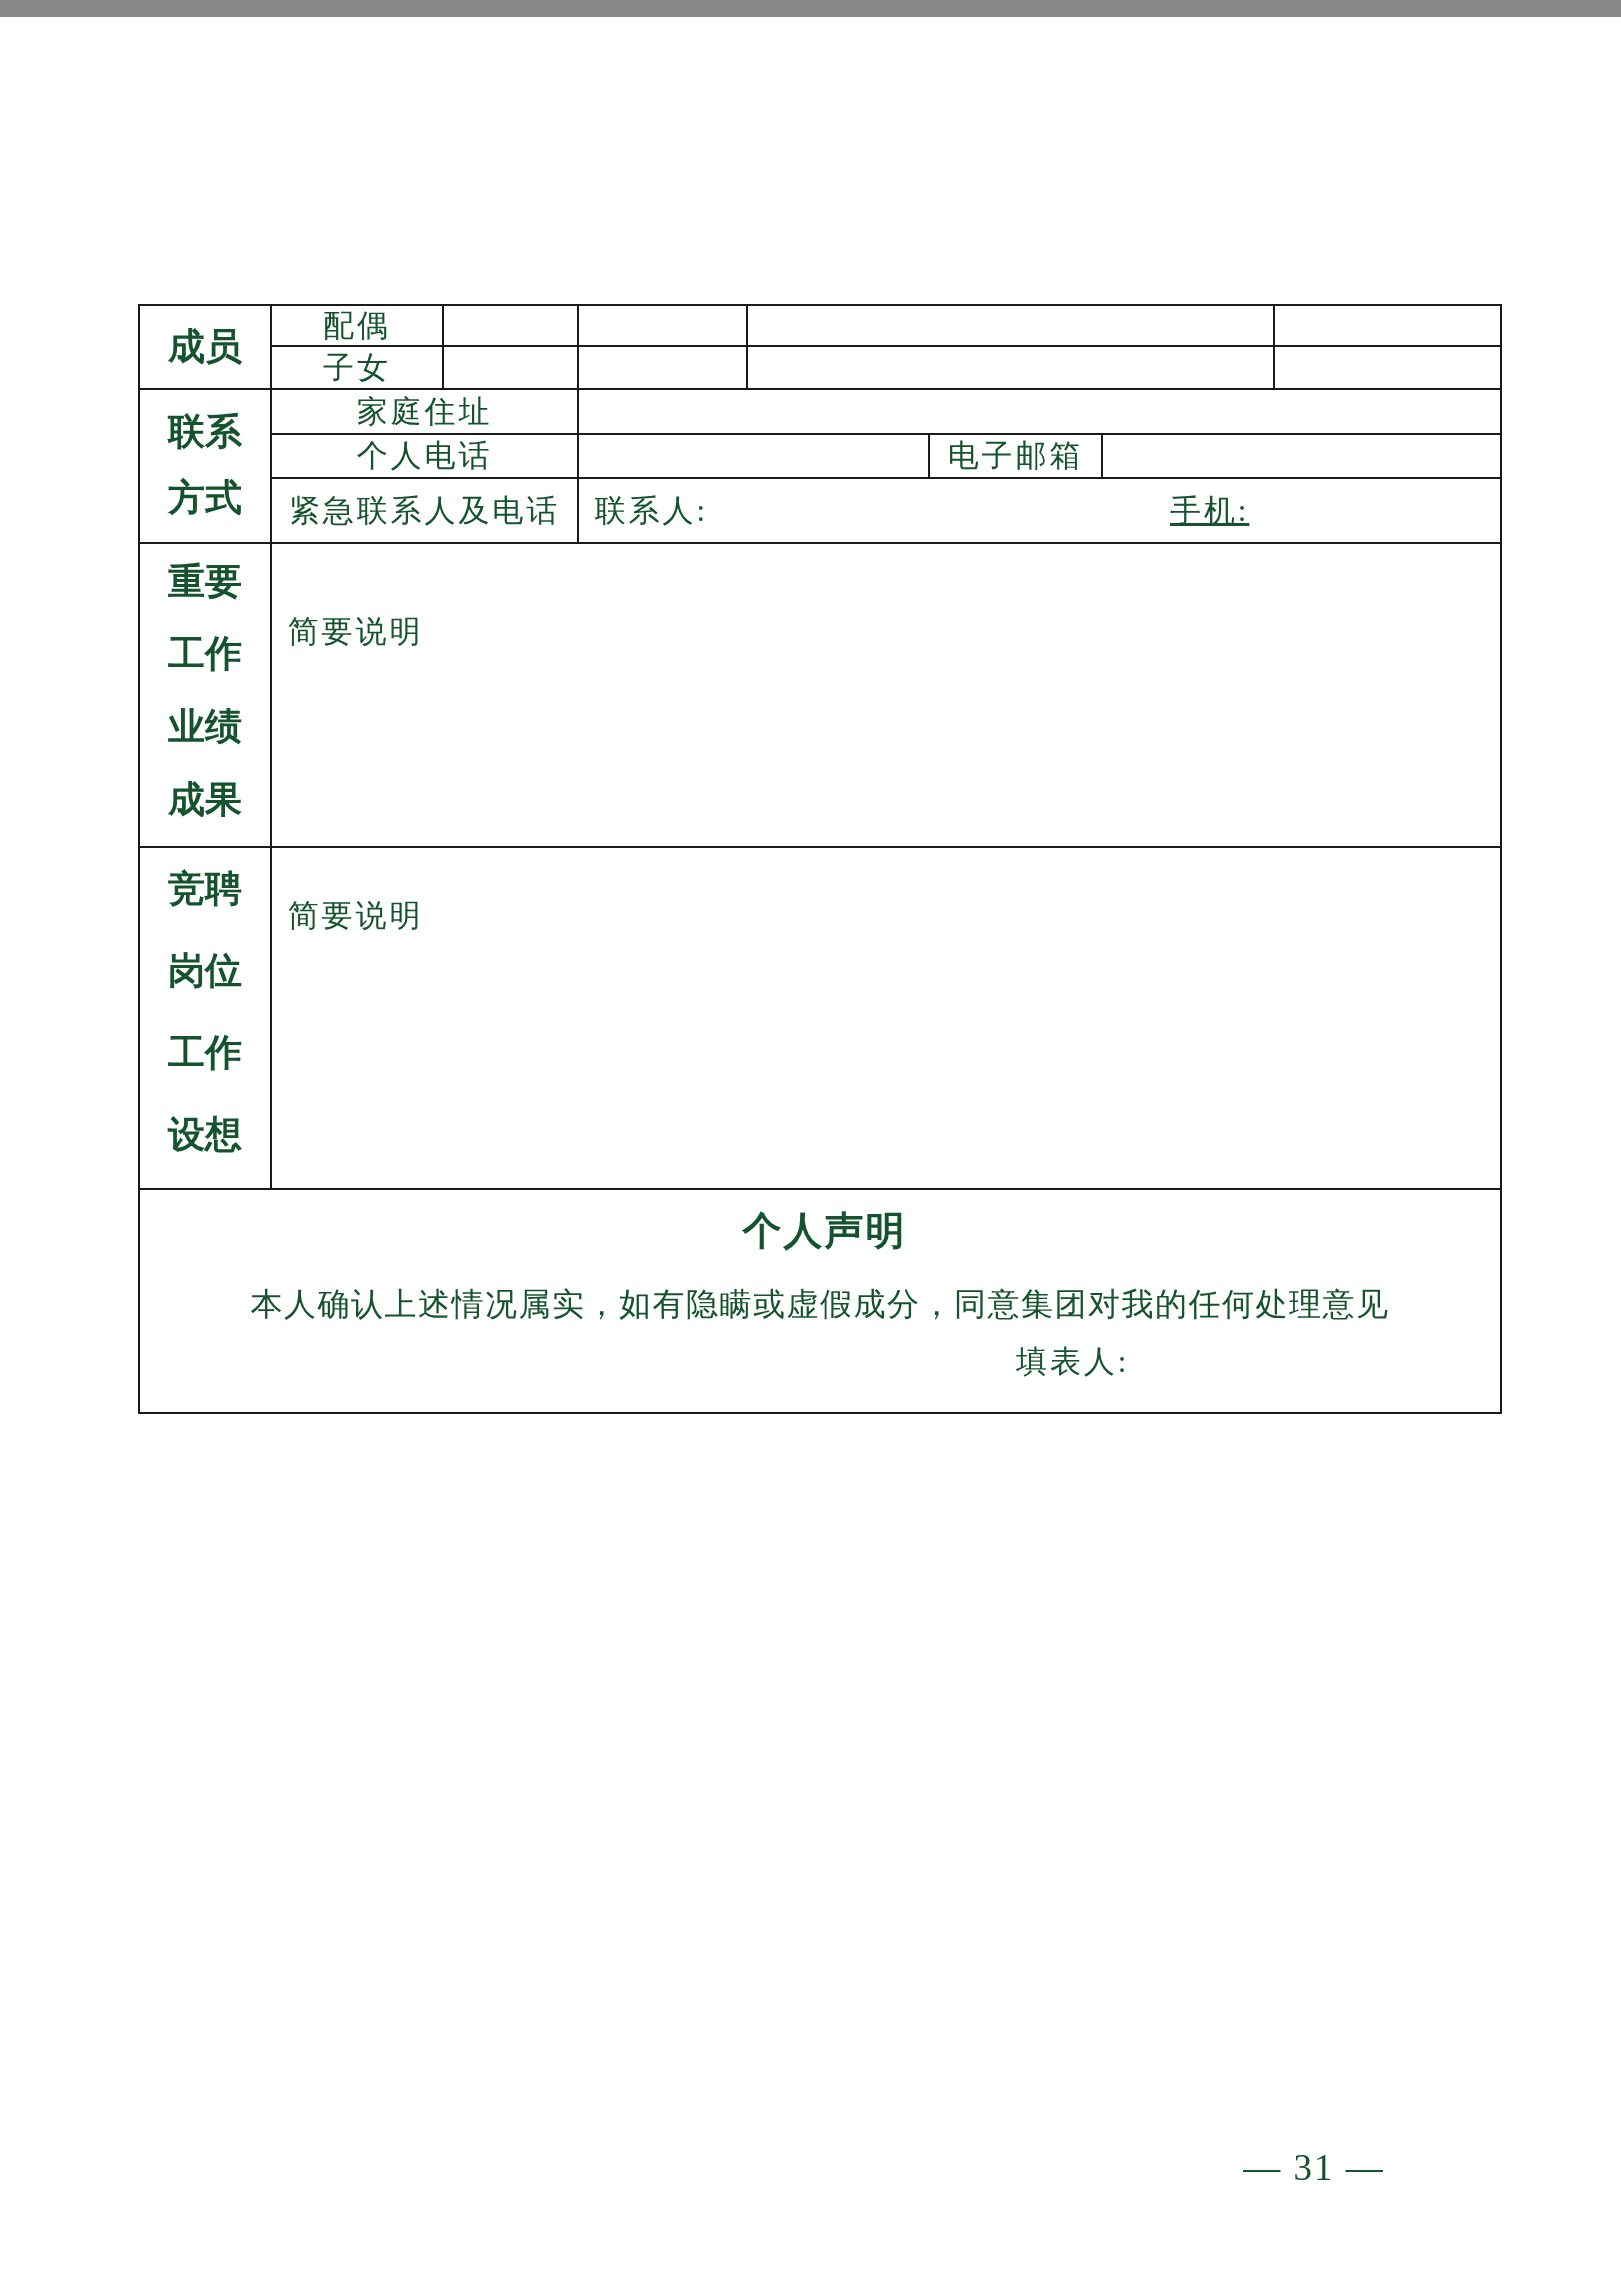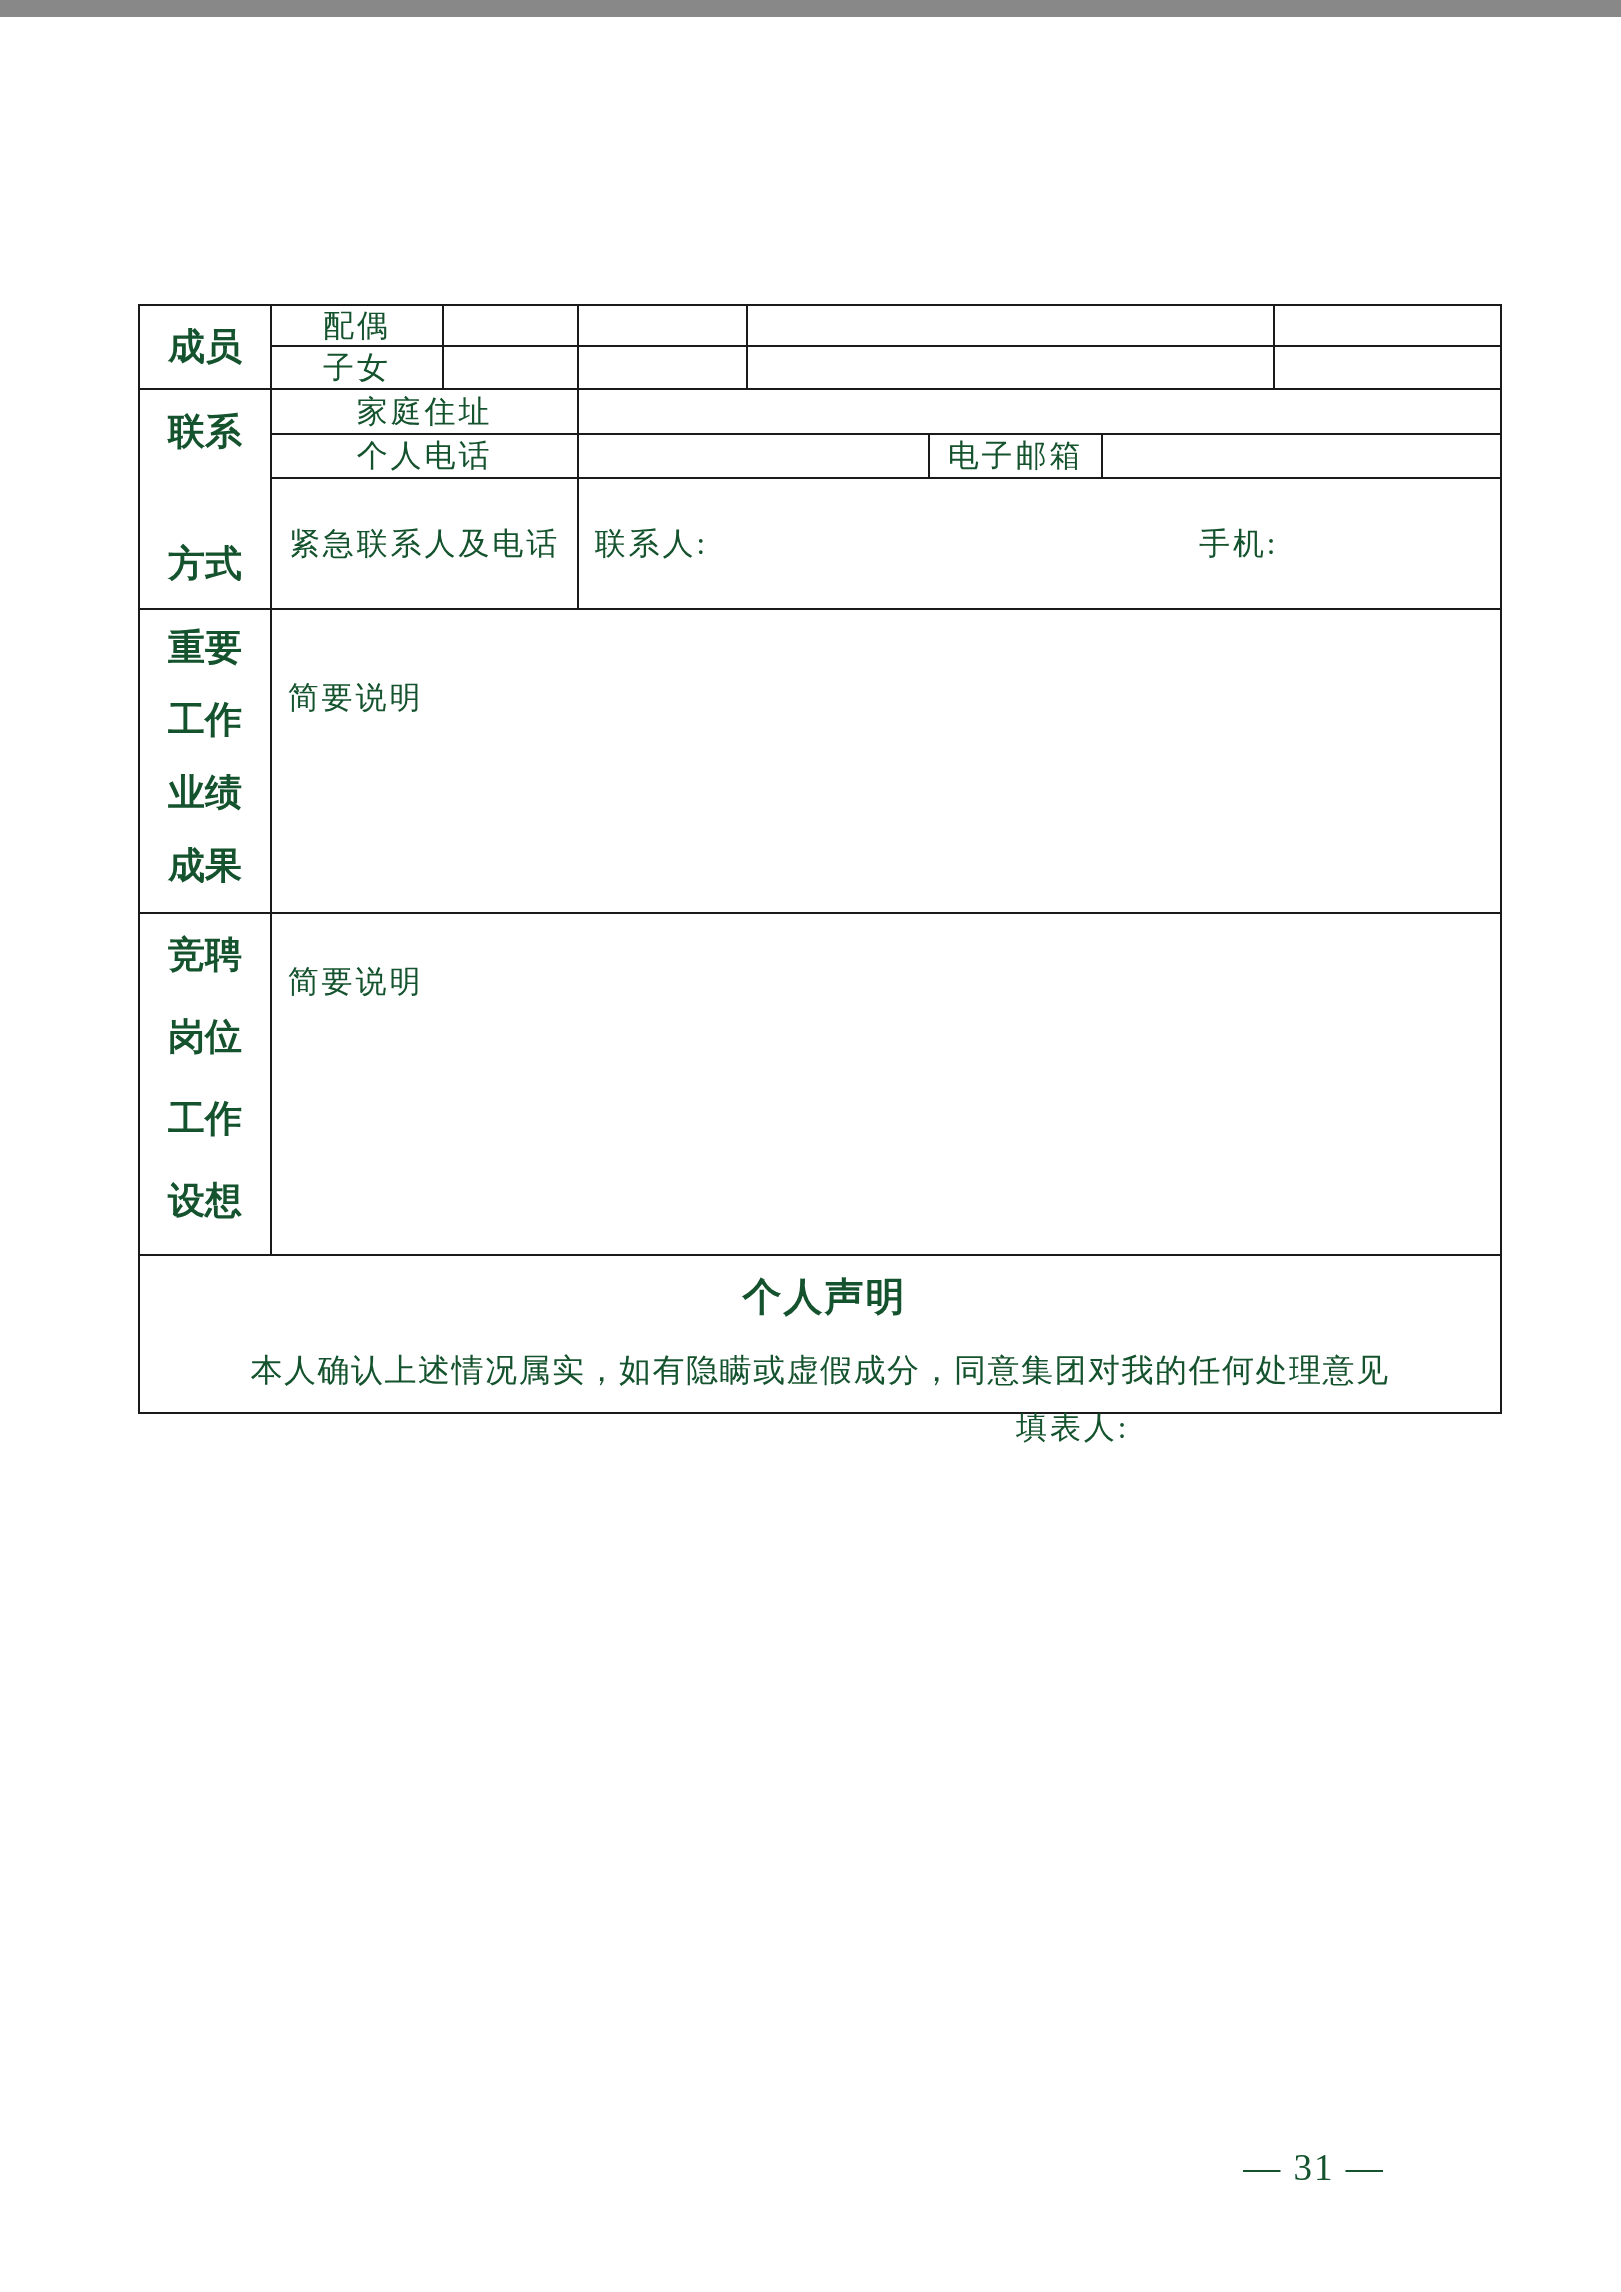--- a/index.html
+++ b/index.html
@@ -15,21 +15,21 @@
     position:absolute; left:138px; top:287px;
     width:1364px; height:1110px;
     border:2.9px solid #1a1a1a;
     box-sizing:border-box;
     display:flex; flex-direction:column;
     background:#fff;
   }
   .band { display:flex; box-sizing:border-box; border-bottom:2.9px solid #1a1a1a; min-height:0; }
   .band.last { border-bottom:none; flex:1; }
   .band-members { height:84px; }
-  .band-contact { height:220px; }
+  .band-contact { height:154px; }
   .band-achv { height:304px; }
   .band-plan  { height:342px; }
 
   .col-label {
     width:132px; flex:0 0 132px;
     border-right:2px solid #1a1a1a;
     box-sizing:border-box;
     display:flex; flex-direction:column;
     align-items:center; justify-content:center;
     font-weight:700; font-size:37px; line-height:1.1;
@@ -61,21 +61,21 @@
   .w313 { width:307px; flex:0 0 307px; }
   .w358 { width:351px; flex:0 0 351px; }
   .w176 { width:173px; flex:0 0 173px; }
 
   .emerg-content { flex:1; position:relative; }
   .emerg-contact, .emerg-mobile {
     position:absolute; top:50%; transform:translateY(-50%);
     font-size:31px; letter-spacing:2.9px; white-space:nowrap;
   }
   .emerg-contact { left:15.7px; }
-  .emerg-mobile  { left:620px; }
+  .emerg-mobile  { left:591px;text-decoration:underline; }
 
   .content-cell {
     flex:1; box-sizing:border-box;
     font-size:31px; letter-spacing:2.9px;
     padding:67px 19.6px 0 15.7px;
   }
   .content-cell.plan { padding-top:47px; }
 
   .decl-cell { flex:1; display:flex; flex-direction:column; box-sizing:border-box; }
   .decl-title {

